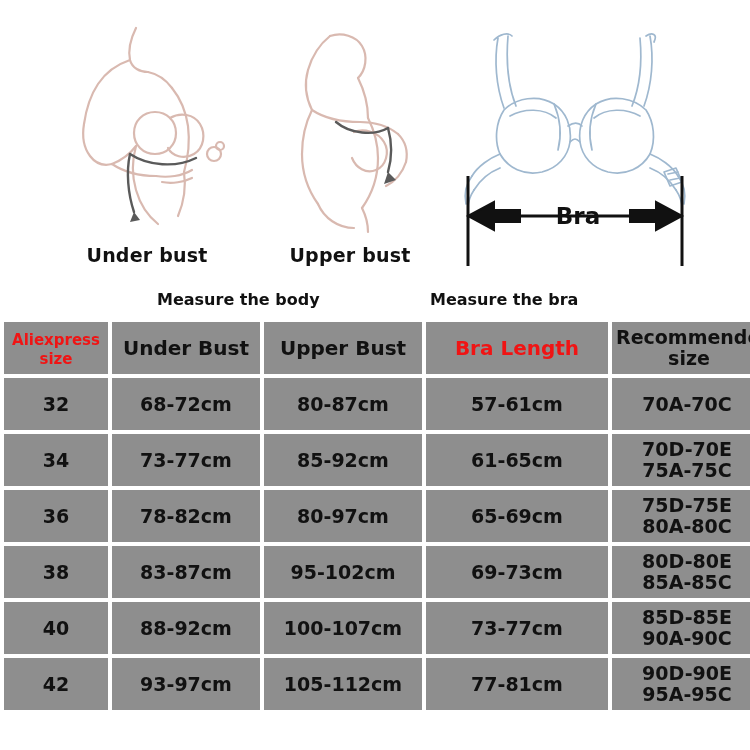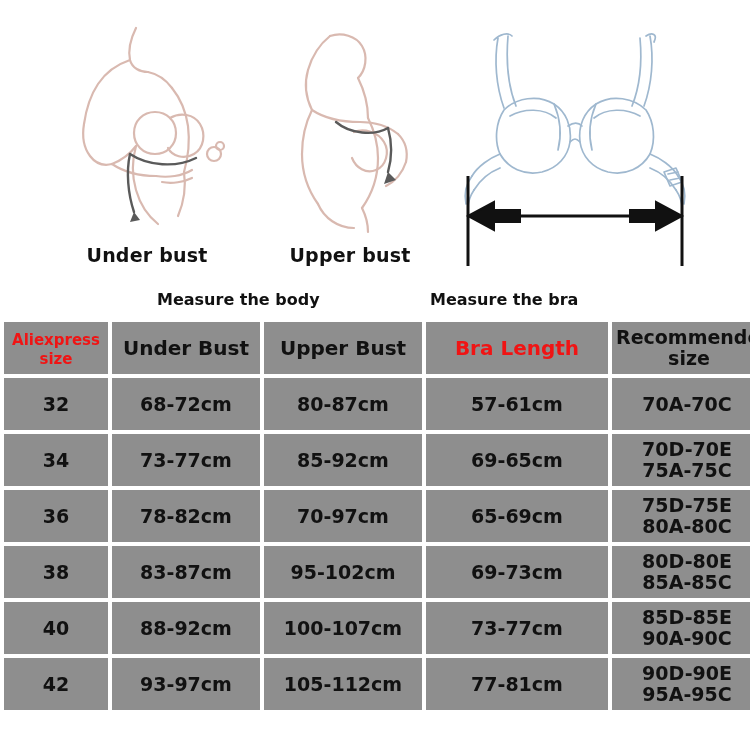--- a/index.html
+++ b/index.html
@@ -283,20 +283,21 @@
           <line x1="232" y1="150" x2="232" y2="240"></line>
           <line x1="18" y1="190" x2="232" y2="190"></line>
         </g>
 
         <g fill="#111111" stroke="#111111" stroke-width="2">
           <polygon points="18,190 44,176 44,184 70,184 70,196 44,196 44,204"></polygon>
           <polygon points="232,190 206,176 206,184 180,184 180,196 206,196 206,204"></polygon>
         </g>
       </svg>
       <div class="bra-label" style="top: 178px;">
+        <span class="l1">Bra</span>
       </div>
     </div>
   </div>
 
   <div class="sub-captions">
     <div class="sub-cap sub-cap-bra">Measure the bra</div>
     <div class="sub-cap sub-cap-body">Measure the body</div>
   </div>
 
   <div class="table-wrap">
@@ -339,31 +340,31 @@
           <td class="rec-cell">
             <span>70A-70C</span>
             <span class="r2"></span>
           </td>
         </tr>
 
         <tr>
           <td class="size-cell">34</td>
           <td>73-77cm</td>
           <td>85-92cm</td>
-          <td>69-65cm</td>
+          <td>61-65cm</td>
           <td class="rec-cell">
             <span>70D-70E</span>
             <span class="r2">75A-75C</span>
           </td>
         </tr>
 
         <tr>
           <td class="size-cell">36</td>
           <td>78-82cm</td>
-          <td>70-97cm</td>
+          <td>80-97cm</td>
           <td>65-69cm</td>
           <td class="rec-cell">
             <span>75D-75E</span>
             <span class="r2">80A-80C</span>
           </td>
         </tr>
 
         <tr>
           <td class="size-cell">38</td>
           <td>83-87cm</td>

